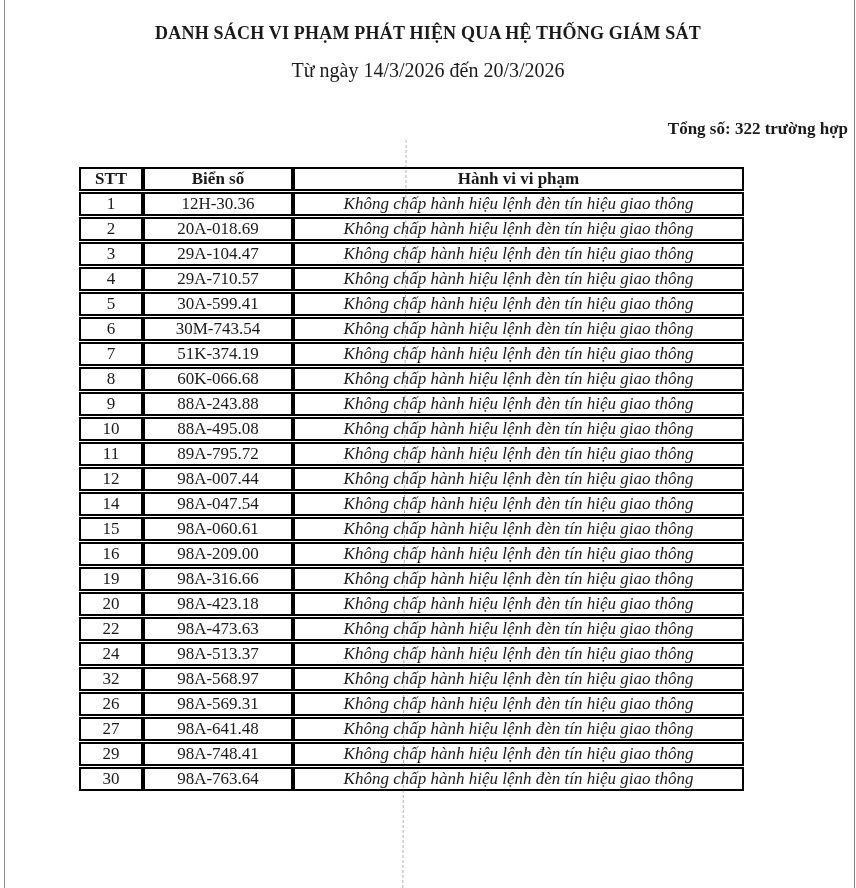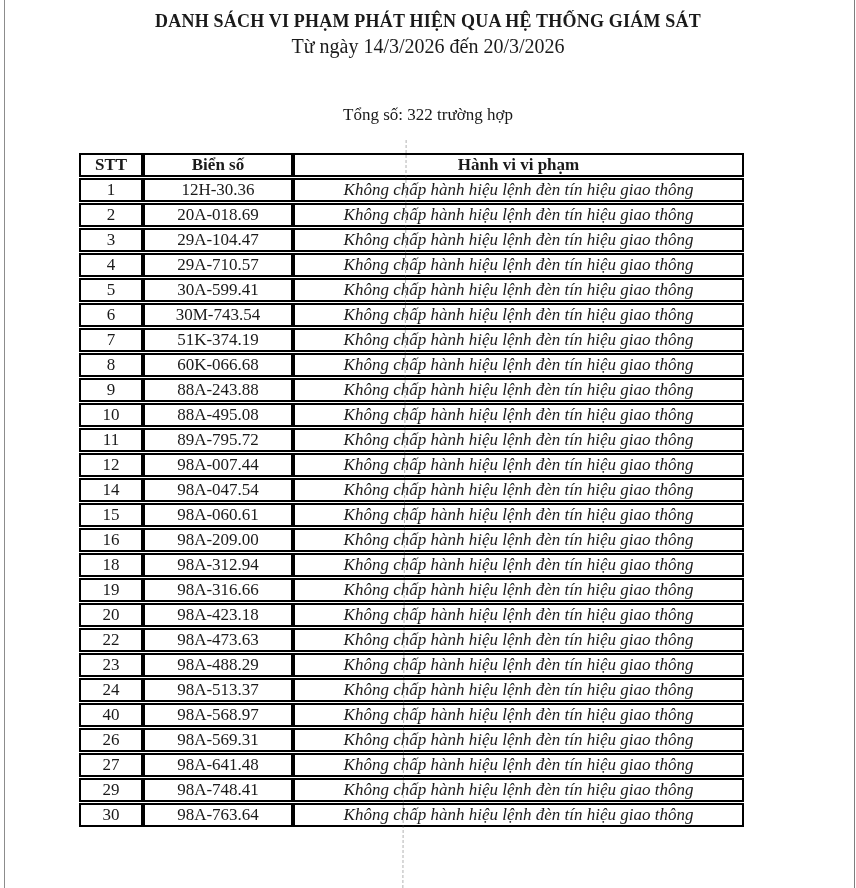--- a/index.html
+++ b/index.html
@@ -16,42 +16,42 @@
     position: absolute;
     top: 0;
     width: 1px;
     height: 888px;
     background: #8c8c8c;
   }
   .page-edge.left  { left: 4px; }
   .page-edge.right { left: 854px; background: #7e7e7e; }
 
   .doc-title {
-    margin: 0;
+    margin: 12px;
     padding-top: 11px;
     font-size: 18px;
     line-height: 21px;
     font-weight: bold;
     text-align: center;
     letter-spacing: 0.2px;
   }
   .doc-subtitle {
     margin: 0;
     padding-top: 5px;
     font-size: 20px;
     line-height: 19px;
     text-align: center;
   }
   .doc-total {
-    margin: 18px;
+    margin: 8px;
     padding-top: 31px;
     font-size: 17px;
     line-height: 20px;
-    font-weight: normal;
-    text-align: center;
+    font-weight: bold;
+    text-align: right;
   }
 
   table.violations {
     margin: 27px 0 0 79px;
     width: 665px;
     table-layout: fixed;
     border-collapse: separate;
     border-spacing: 0 1px;
   }
   th, td {
@@ -173,51 +173,41 @@
         <td class="col-stt">15</td>
         <td class="col-plate">98A-060.61</td>
         <td class="col-violation">Không chấp hành hiệu lệnh đèn tín hiệu giao thông</td>
       </tr>
       <tr>
         <td class="col-stt">16</td>
         <td class="col-plate">98A-209.00</td>
         <td class="col-violation">Không chấp hành hiệu lệnh đèn tín hiệu giao thông</td>
       </tr>
       <tr>
-        <td class="col-stt">18</td>
-        <td class="col-plate">98A-312.94</td>
-        <td class="col-violation">Không chấp hành hiệu lệnh đèn tín hiệu giao thông</td>
-      </tr>
-      <tr>
         <td class="col-stt">19</td>
         <td class="col-plate">98A-316.66</td>
         <td class="col-violation">Không chấp hành hiệu lệnh đèn tín hiệu giao thông</td>
       </tr>
       <tr>
         <td class="col-stt">20</td>
         <td class="col-plate">98A-423.18</td>
         <td class="col-violation">Không chấp hành hiệu lệnh đèn tín hiệu giao thông</td>
       </tr>
       <tr>
         <td class="col-stt">22</td>
         <td class="col-plate">98A-473.63</td>
         <td class="col-violation">Không chấp hành hiệu lệnh đèn tín hiệu giao thông</td>
       </tr>
       <tr>
-        <td class="col-stt">23</td>
-        <td class="col-plate">98A-488.29</td>
-        <td class="col-violation">Không chấp hành hiệu lệnh đèn tín hiệu giao thông</td>
-      </tr>
-      <tr>
         <td class="col-stt">24</td>
         <td class="col-plate">98A-513.37</td>
         <td class="col-violation">Không chấp hành hiệu lệnh đèn tín hiệu giao thông</td>
       </tr>
       <tr>
-        <td class="col-stt">40</td>
+        <td class="col-stt">32</td>
         <td class="col-plate">98A-568.97</td>
         <td class="col-violation">Không chấp hành hiệu lệnh đèn tín hiệu giao thông</td>
       </tr>
       <tr>
         <td class="col-stt">26</td>
         <td class="col-plate">98A-569.31</td>
         <td class="col-violation">Không chấp hành hiệu lệnh đèn tín hiệu giao thông</td>
       </tr>
       <tr>
         <td class="col-stt">27</td>

